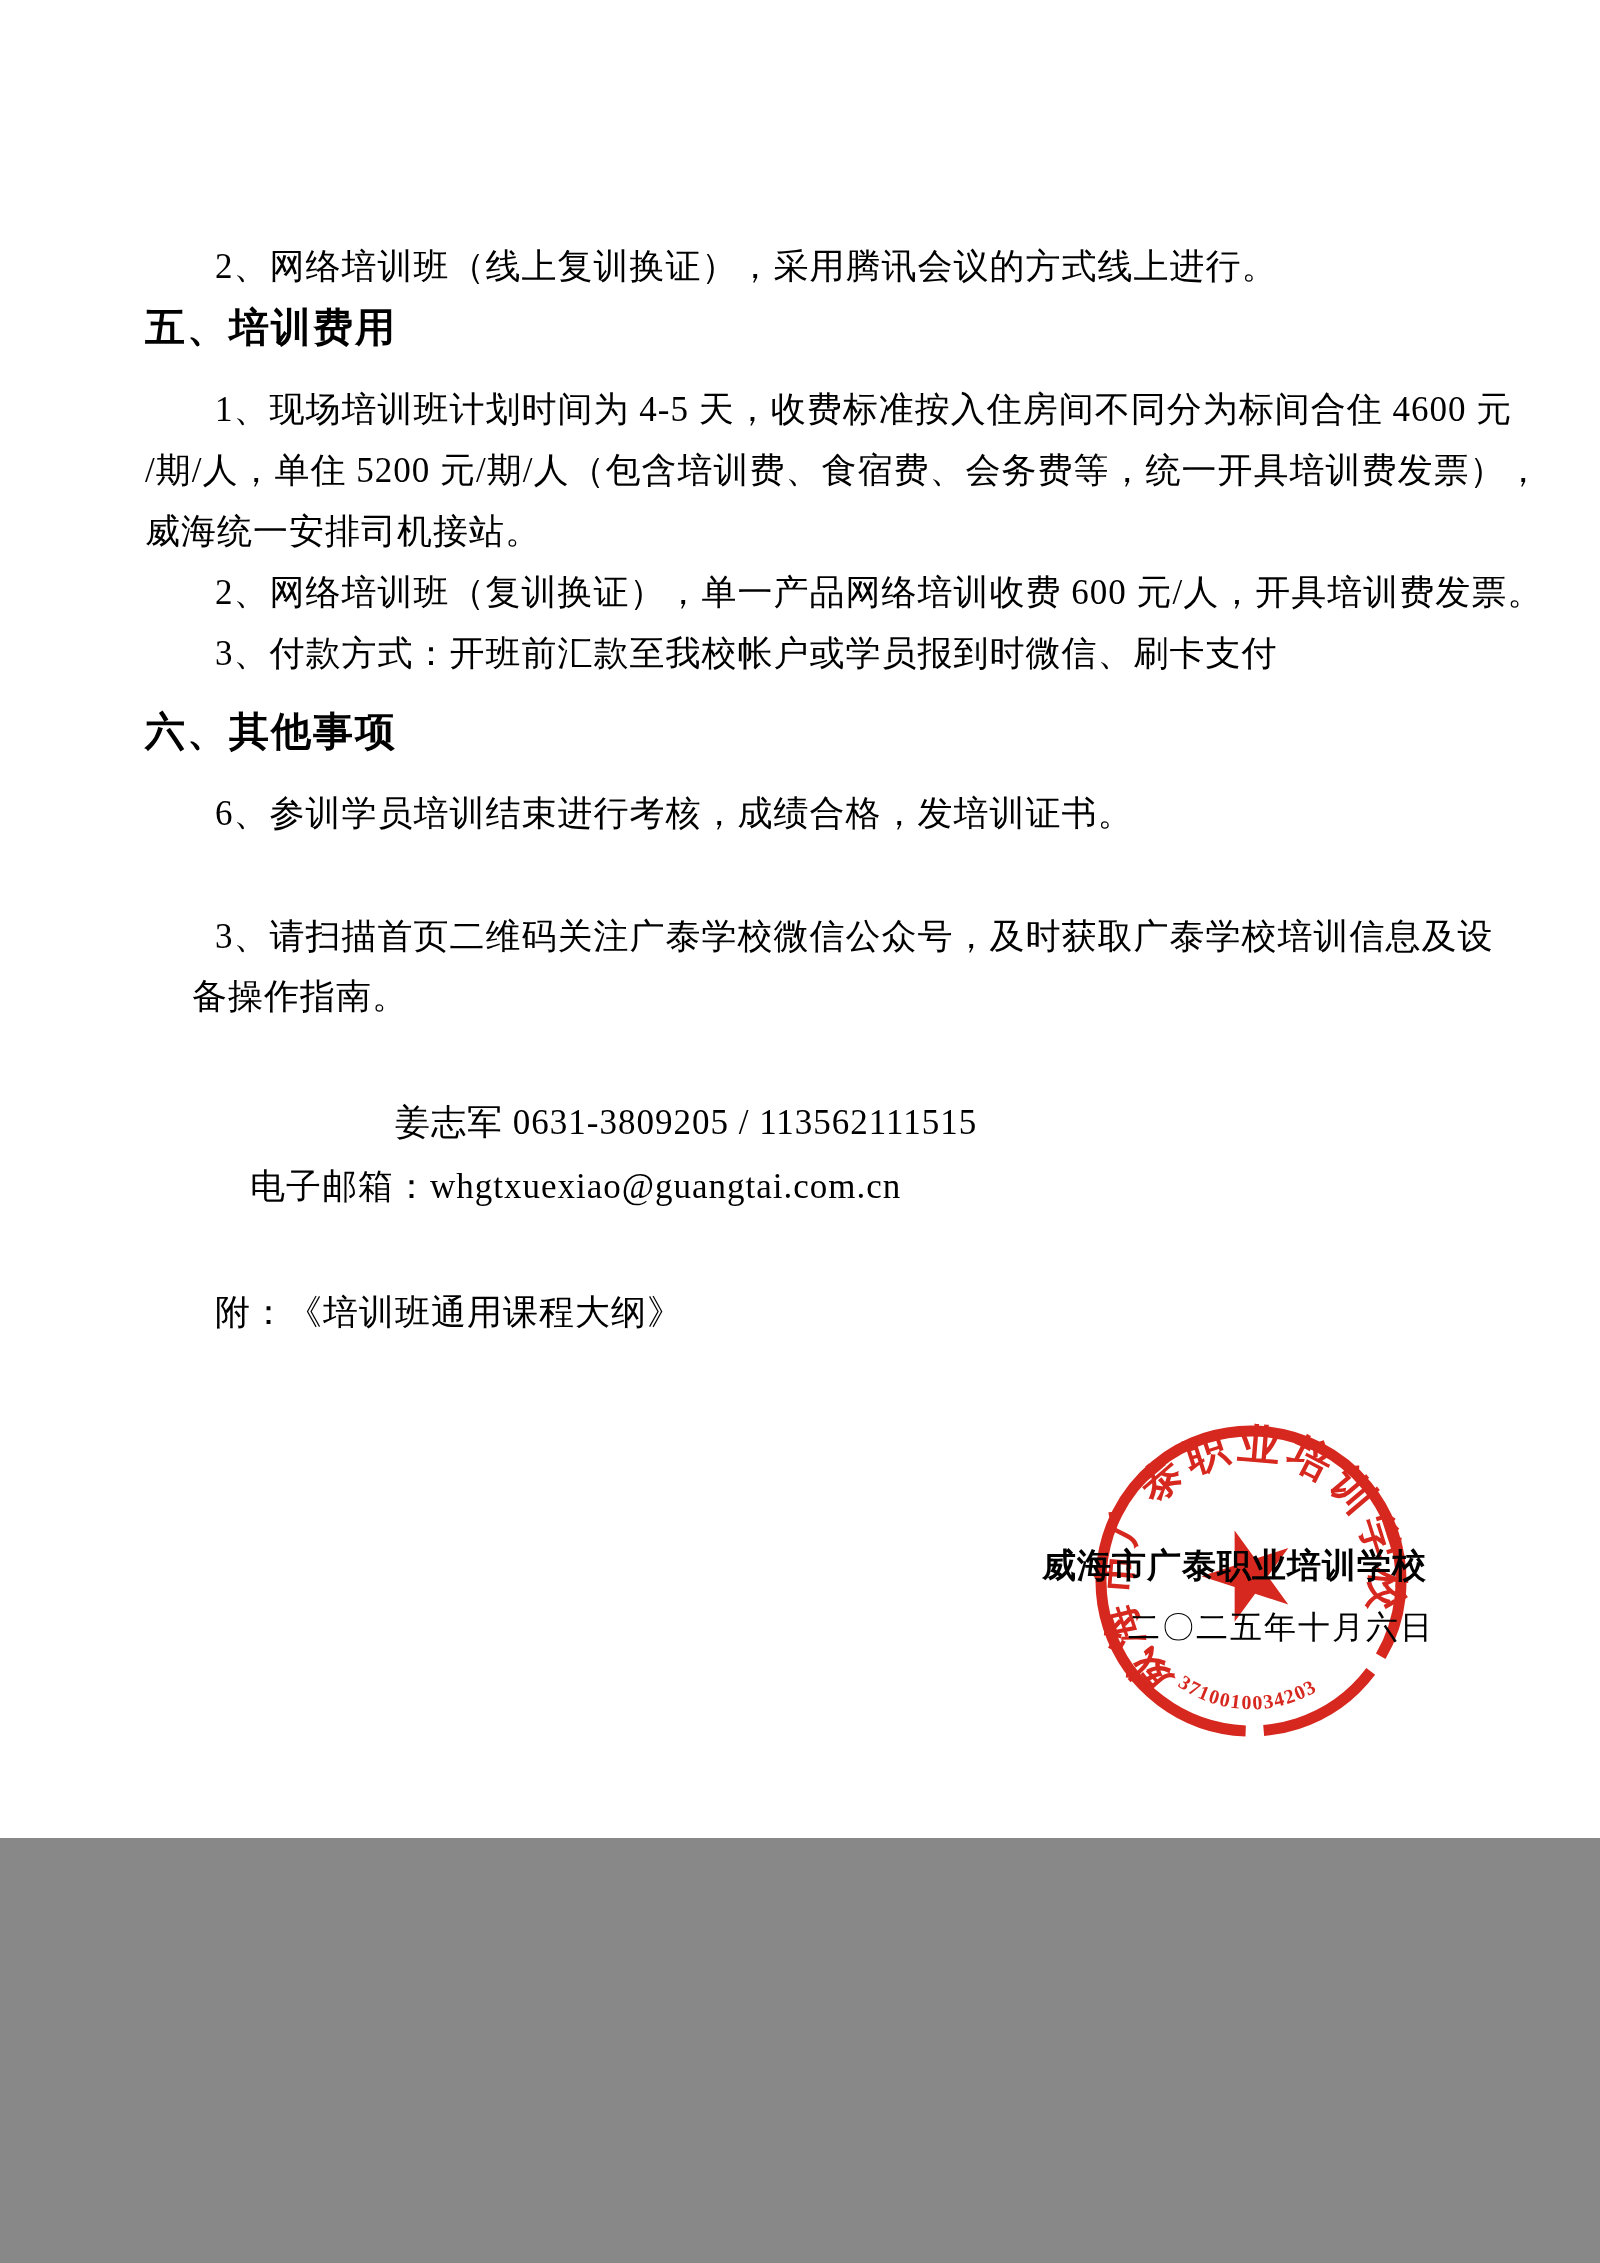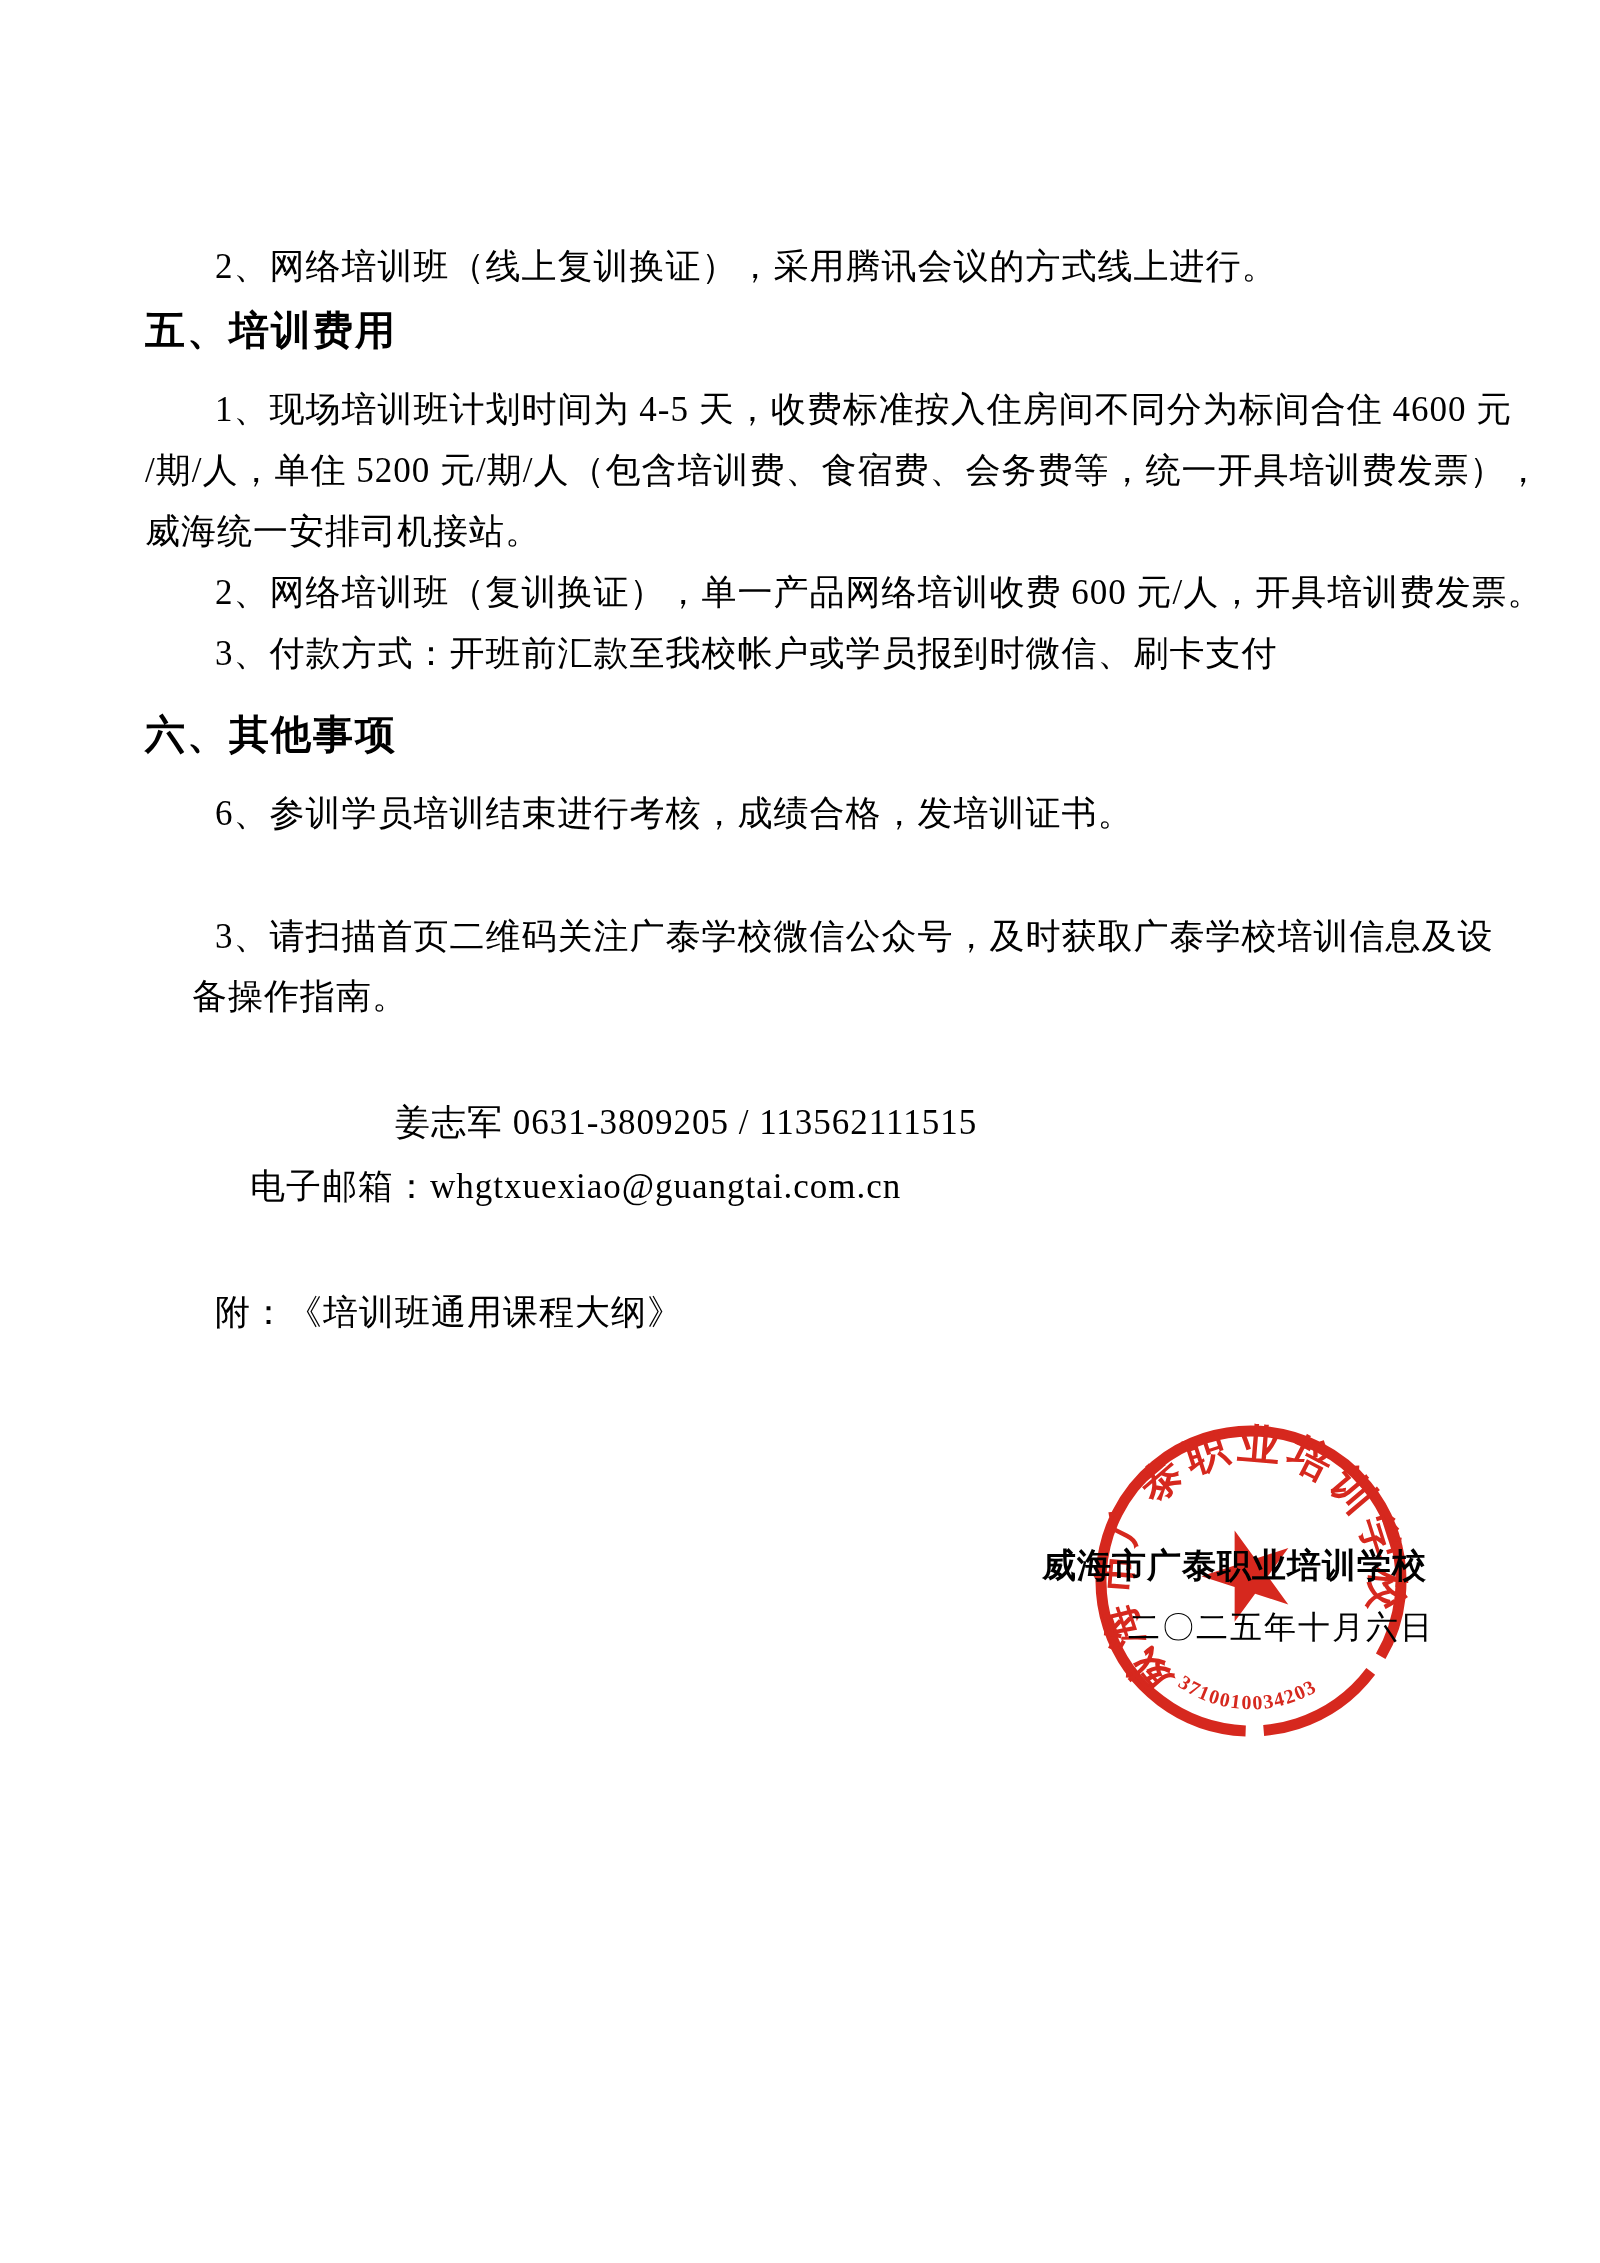--- a/index.html
+++ b/index.html
@@ -1,34 +1,35 @@
 <!DOCTYPE html>
 <html><head>
 <meta charset="utf-8">
 <style>
   html,body{margin:0;padding:0;background:#888;}
   #page{
     position:relative;
-    width:1600px;height:2263px;
+    width:1600px;height:1838px;
     background:#ffffff;
     font-family:"Liberation Serif","DejaVu Serif",serif;
     color:#000;
     overflow:hidden;
   }
   .line{
     position:absolute;
     white-space:nowrap;
     font-size:35px;
     line-height:1.15;
     letter-spacing:1px;
   }
   .heading{
     font-size:40px;
     font-weight:bold;
     letter-spacing:2px;
+    font-family:Liberation Mono, monospace;
   }
   .sig{
     position:absolute;
     white-space:nowrap;
     line-height:1.1;
   }
   .sig-org{font-size:34px;font-weight:bold;letter-spacing:1px;}
   .sig-date{font-size:32px;letter-spacing:2px;font-family:Liberation Mono, monospace;}
   #stamp{
     position:absolute;

